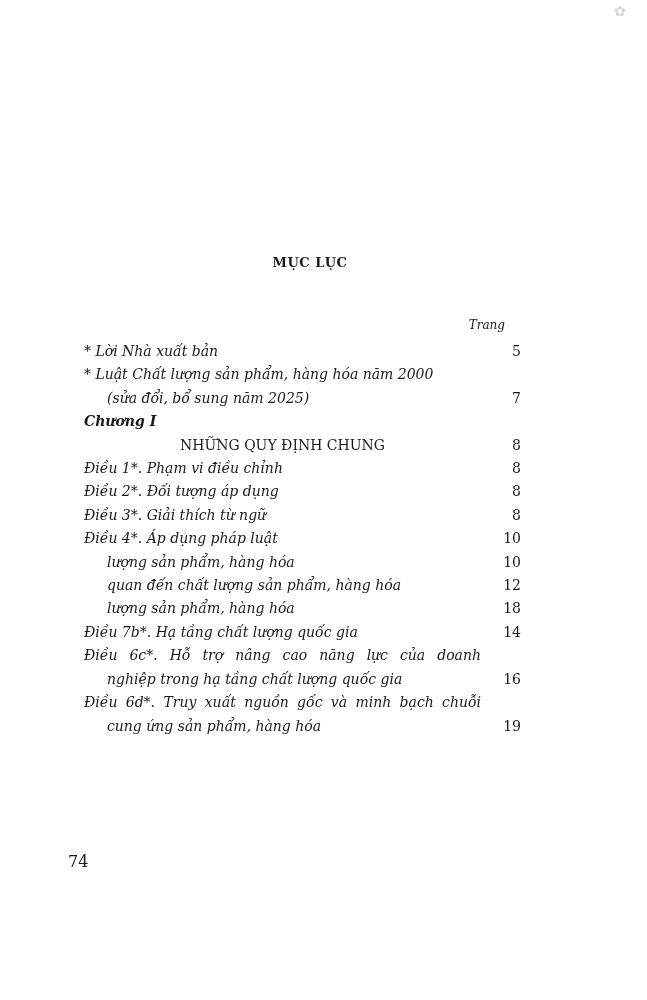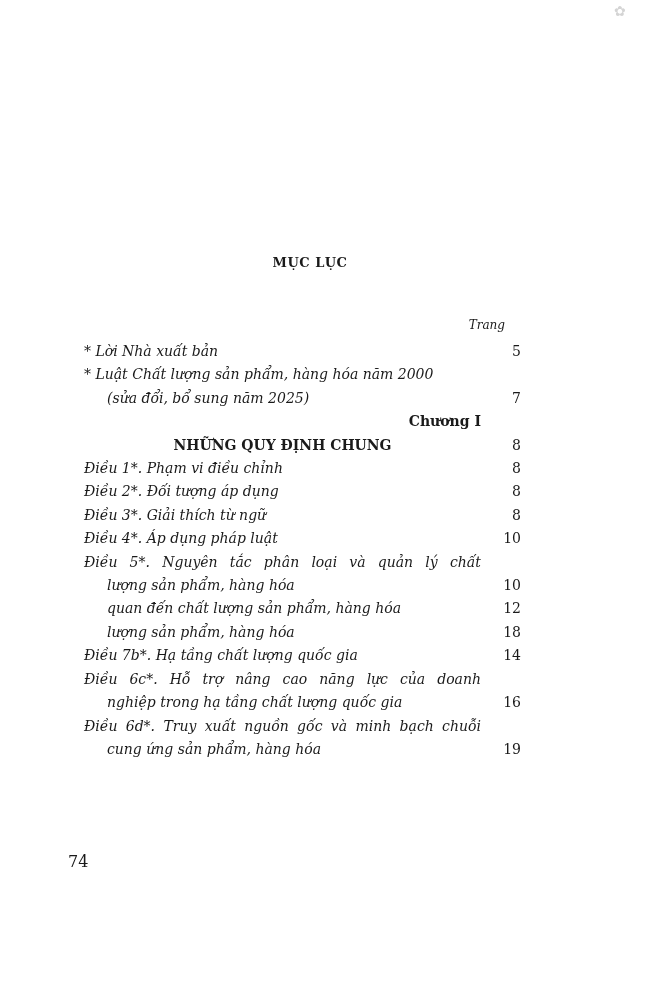--- a/index.html
+++ b/index.html
@@ -20,22 +20,22 @@
   }
   .toc {
     position:absolute; left:68px; width:437px; top:340px;
     font-size:14px; line-height:23.4px;margin-left:16px;
   }
   .row { display:flex; align-items:flex-end; }
   .row .txt { flex:1; font-style:italic; }
   .row .num { width:40px; text-align:right; font-style:normal; }
   .row .txt .indent { display:block; padding-left:23px; }
   .justify { text-align:justify; text-align-last:justify; }
-  .chapter-label { text-align:right; font-weight:bold; padding-right:40px; }
-  .chapter-title .txt { text-align:center; font-style:normal; font-weight:bold; }
+  .chapter-label { text-align:left; font-style:italic; font-weight:bold; padding-right:40px; }
+  .chapter-title .txt { text-align:center; font-style:normal; font-weight:normal; }
   .footer-page {
     position:absolute; left:68px; top:852px; font-size:16px;text-align:right;
   }
 </style>
 </head>
 <body>
 
 <div class="corner-mark">✿</div>
 
 <div class="title">MỤC LỤC</div>
@@ -76,21 +76,20 @@
     <div class="txt">Điều 3*. Giải thích từ ngữ</div>
     <div class="num">8</div>
   </div>
   <div class="row">
     <div class="txt">Điều 4*. Áp dụng pháp luật</div>
     <div class="num">10</div>
   </div>
 
   <div class="row">
     <div class="txt">
-      <span class="justify" style="display:block">Điều 5*. Nguyên tắc phân loại và quản lý chất</span>
       <span class="indent">lượng sản phẩm, hàng hóa</span>
     </div>
     <div class="num">10</div>
   </div>
   <div class="row">
     <div class="txt">
       <span class="indent">quan đến chất lượng sản phẩm, hàng hóa</span>
     </div>
     <div class="num">12</div>
   </div>

